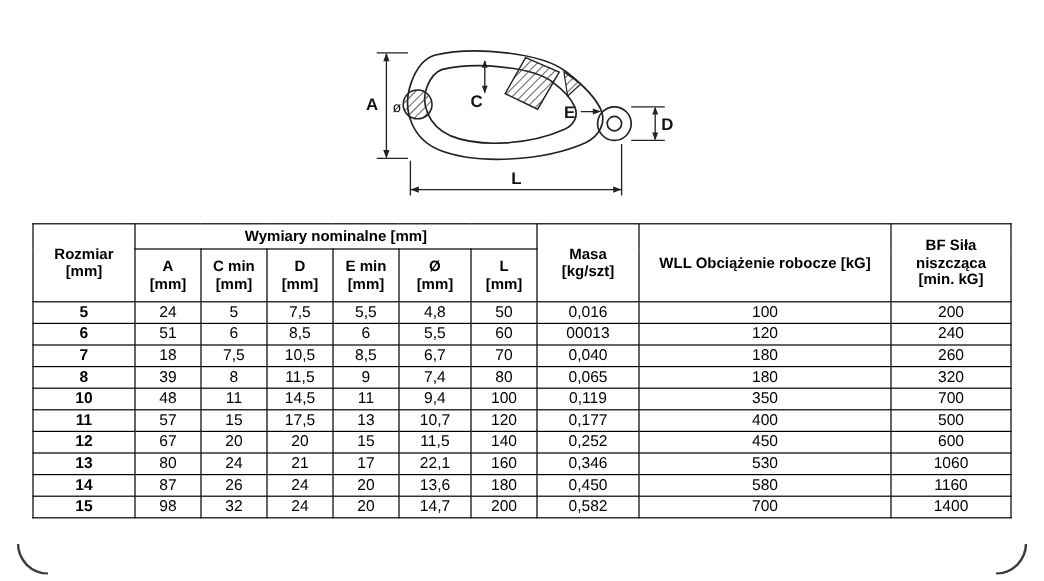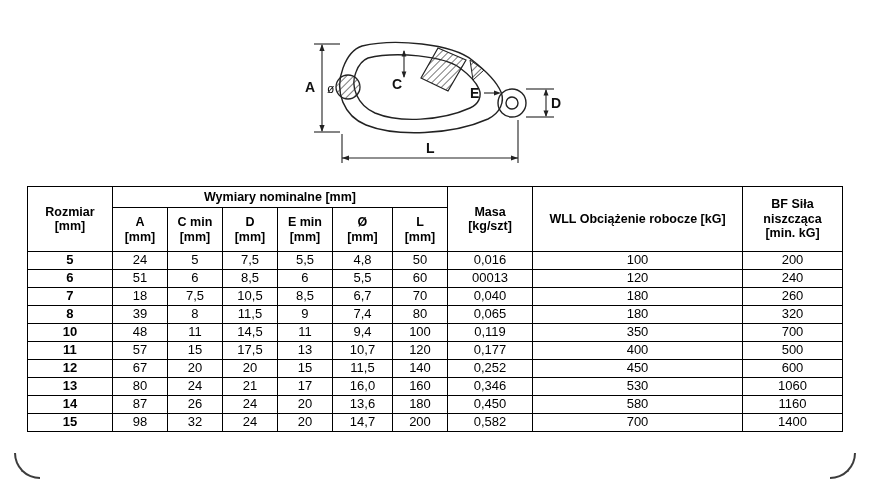--- a/index.html
+++ b/index.html
@@ -226,21 +226,21 @@
           <td>0,252</td>
           <td>450</td>
           <td>600</td>
         </tr>
         <tr>
           <td>13</td>
           <td>80</td>
           <td>24</td>
           <td>21</td>
           <td>17</td>
-          <td>16,0</td>
+          <td>22,1</td>
           <td>160</td>
           <td>0,346</td>
           <td>530</td>
           <td>1060</td>
         </tr>
         <tr>
           <td>14</td>
           <td>87</td>
           <td>26</td>
           <td>24</td>

